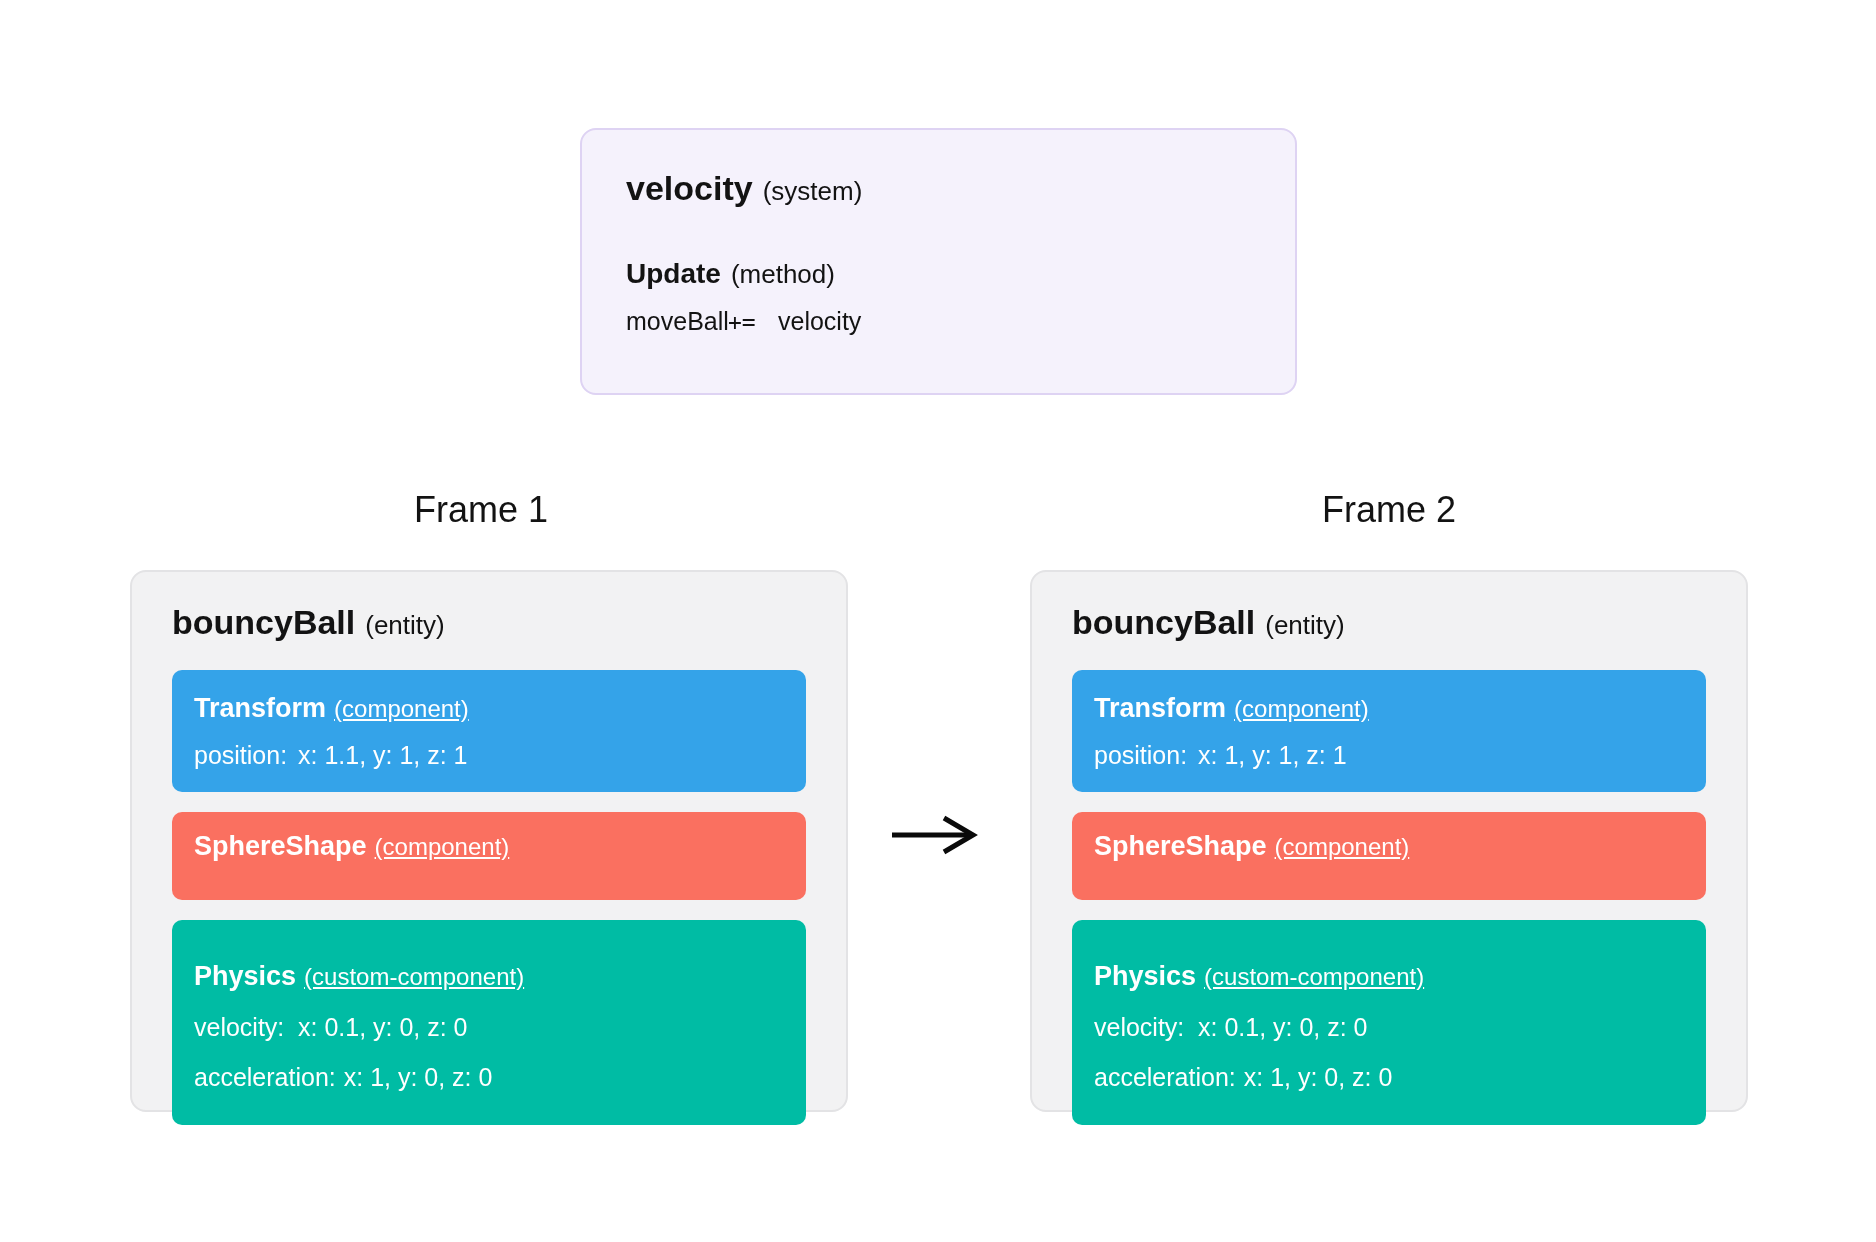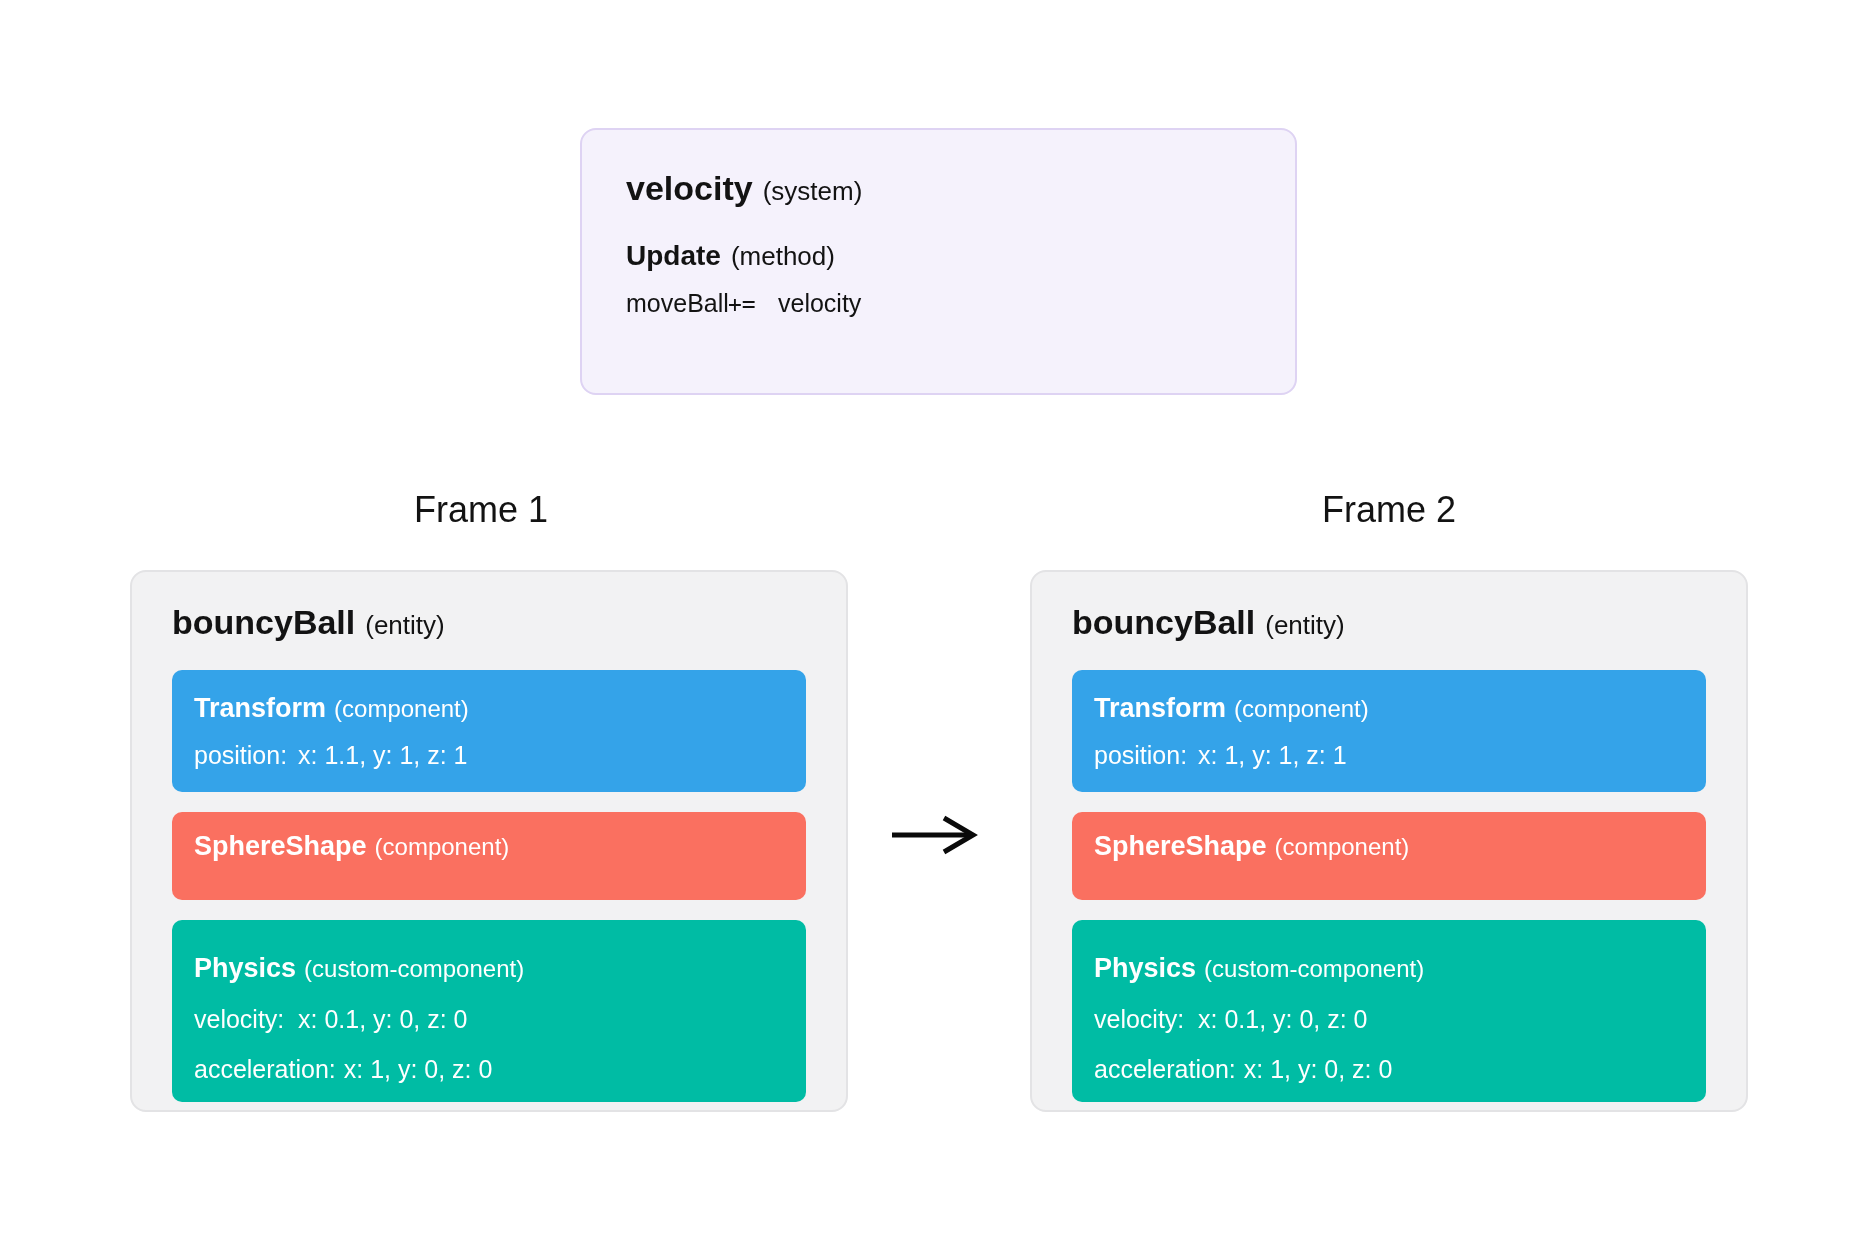--- a/index.html
+++ b/index.html
@@ -13,21 +13,21 @@
   }
   
   .system-box{
     position:absolute;left:580px;top:128px;width:717px;height:267px;
     box-sizing:border-box;border:2px solid #ded3f3;border-radius:16px;
     background:#f5f2fc;padding:38px 44px;
   }
   .h1{font-size:34px;font-weight:bold;line-height:40px;}
   .tag{font-size:26px;font-weight:normal;margin-left:10px;}
   .h2{font-size:28px;font-weight:bold;line-height:32px;}
-  .h2-row{margin-top:32px;}
+  .h2-row{margin-top:50px;}
   .code{margin-top:16px;font-size:25px;line-height:30px;}
   .code .lhs{display:inline-block;width:102px;}
   .code .op{display:inline-block;width:50px;font-family:"DejaVu Sans Mono",monospace;font-size:23px;}
   
   .frame-label{
     position:absolute;top:488px;width:718px;text-align:center;
     font-size:36px;line-height:44px;color:#131313;
   }
   .frame-label.f1{left:122px;}
   .frame-label.f2{left:1030px;}
@@ -40,26 +40,26 @@
   .entity-box.f1{left:130px;}
   .entity-box.f2{left:1030px;}
   .entity-title-row{line-height:42px;margin-bottom:20px;}
   
   .component{
     box-sizing:border-box;width:634px;border-radius:10px;
     color:#ffffff;padding:22px;margin-top:20px;
   }
   .component:first-of-type{margin-top:0;}
   .comp-name{font-size:27px;font-weight:bold;line-height:32px;}
-  .comp-tag{font-size:24px;font-weight:normal;margin-left:8px;}
+  .comp-tag{font-size:24px;font-weight:normal;margin-left:8px;text-decoration:underline;}
   .comp-row{font-size:25px;line-height:30px;margin-top:16px;}
   .row-key{display:inline-block;min-width:96px;margin-right:8px;}
   .component.transform{height:122px;}
   .component.sphere{height:88px;padding-top:18px;padding-bottom:18px;}
-  .component.physics{height:182px;padding-top:32px;}
+  .component.physics{height:205px;padding-top:40px;}
   .component.physics .comp-row{margin-top:20px;}
   
   .arrow{position:absolute;left:888px;top:815px;}
 </style>
 </head>
 <body>
 
 <div class="canvas">
 
   <section class="system-box">

